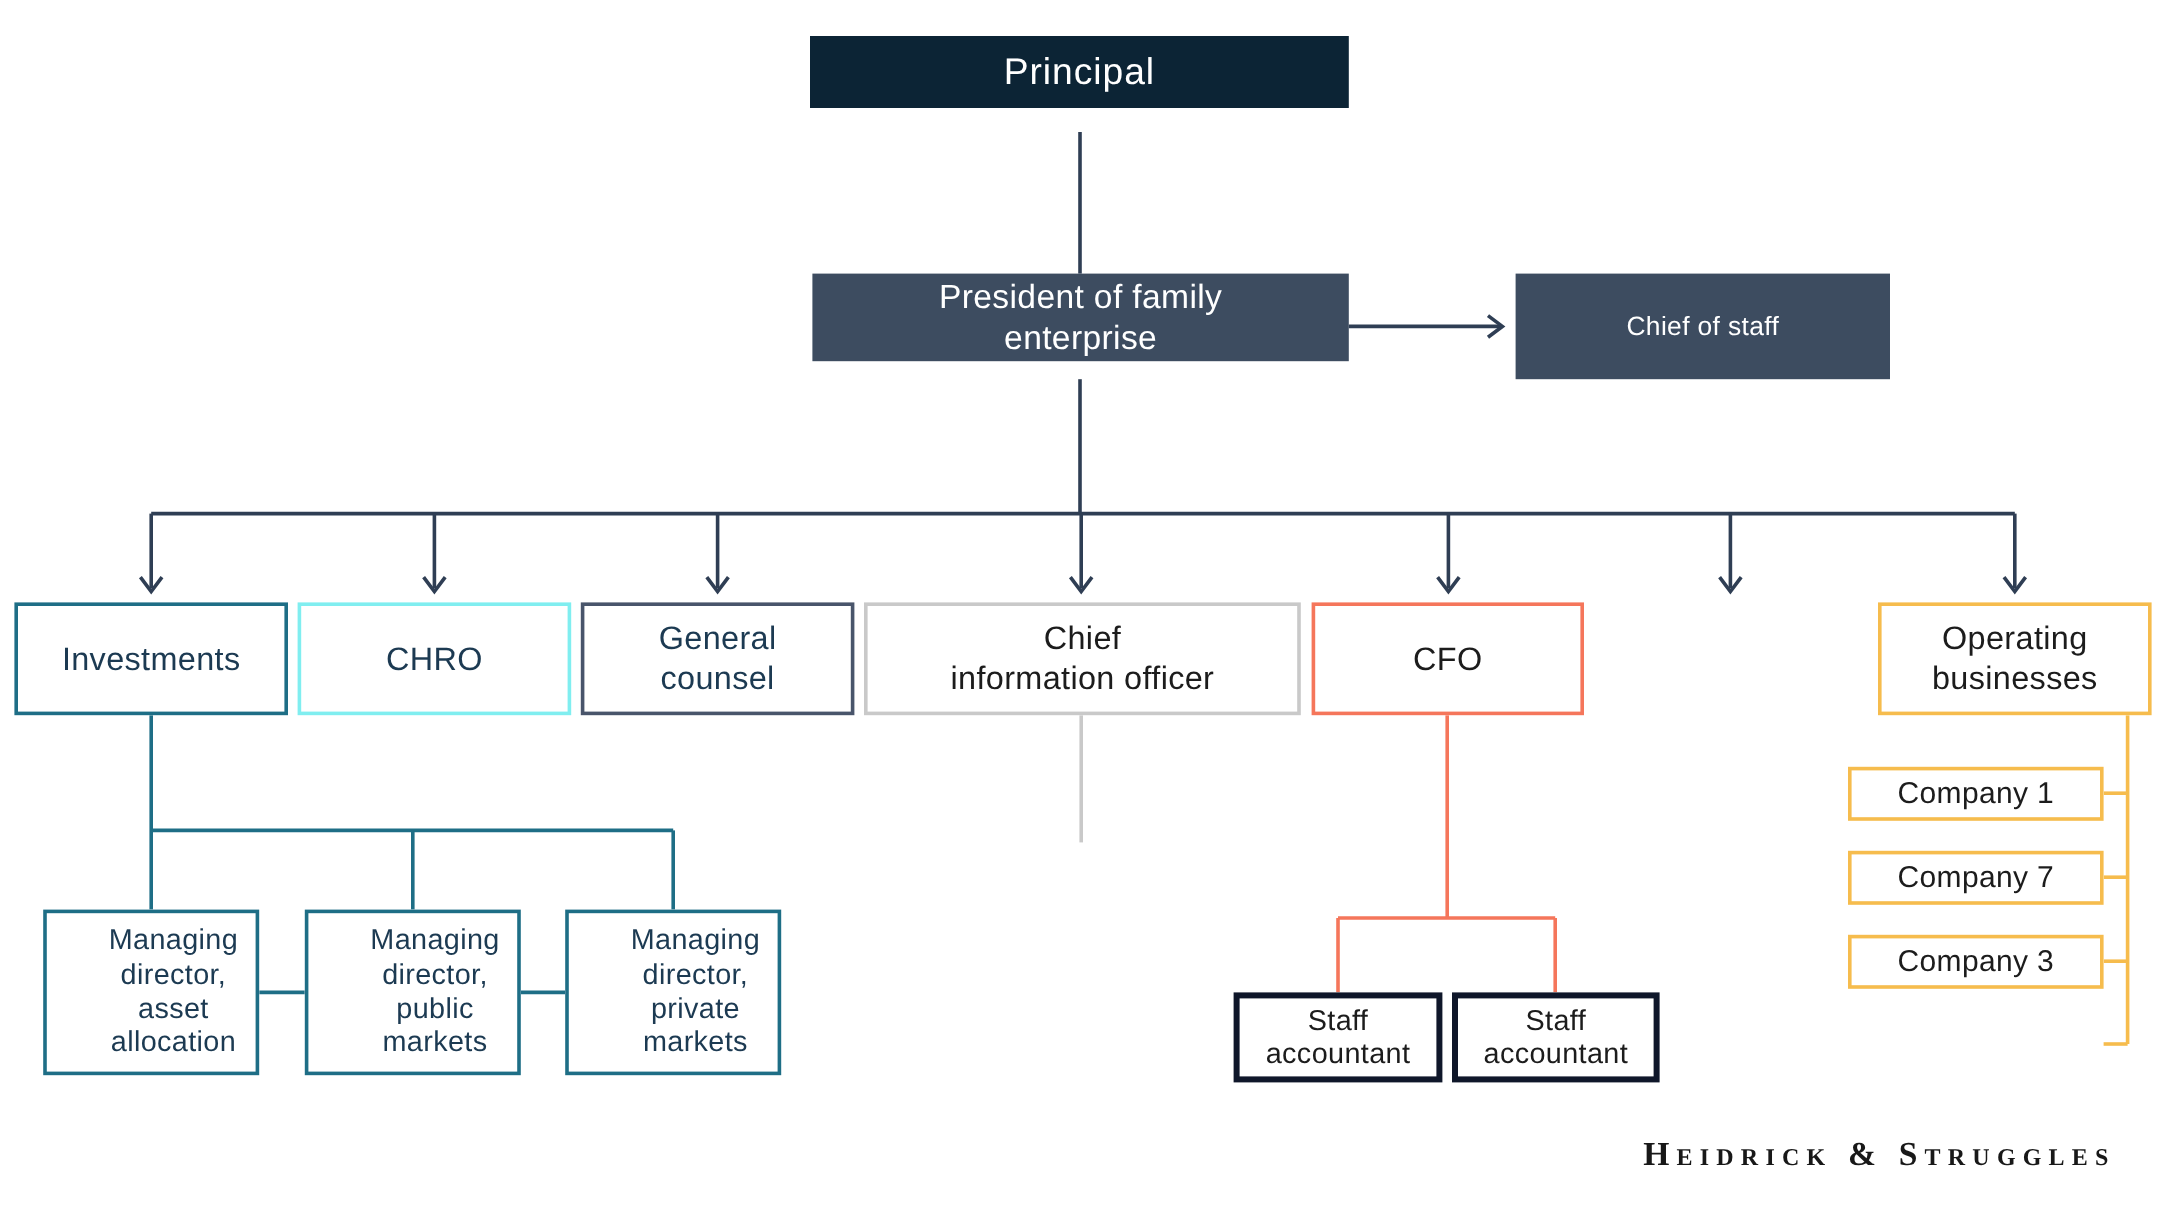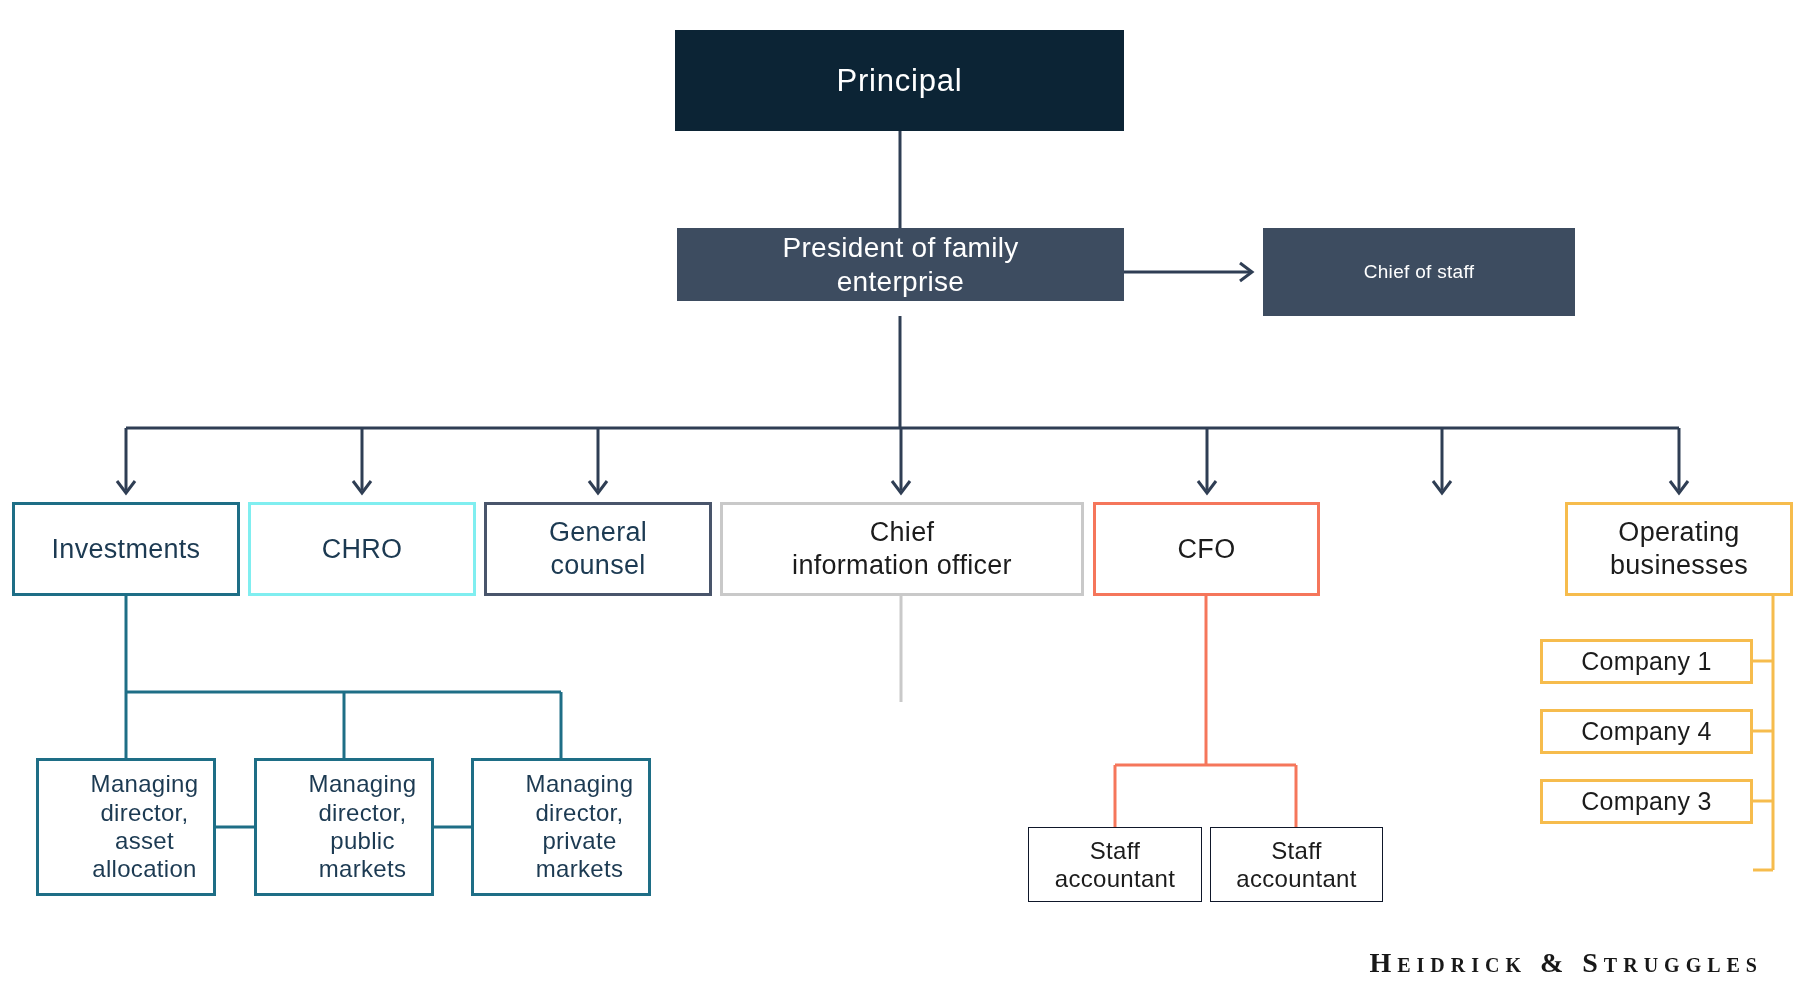--- a/index.html
+++ b/index.html
@@ -7,40 +7,40 @@
     position:relative; width:1800px; height:1005px; background:#ffffff;
     font-family:"Liberation Sans","DejaVu Sans",sans-serif; overflow:hidden;
   }
   #connectors { position:absolute; left:0; top:0; width:1800px; height:1005px; }
   .box {
     position:absolute; box-sizing:border-box; background:#ffffff;
     display:flex; align-items:center; justify-content:center;
     text-align:center; white-space:pre-line; letter-spacing:0.3px;
   }
   .filled { border:none; }
-  #b-principal { left:675px; top:30px;  width:449px; height:101px; background:#0c2435; color:#ffffff; font-size:31px; letter-spacing:0.8px; }
+  #b-principal { left:675px; top:30px;  width:449px; height:60px; background:#0c2435; color:#ffffff; font-size:31px; letter-spacing:0.8px; }
   #b-president { left:677px; top:228px; width:447px; height:73px; background:#3d4c60; color:#ffffff; font-size:28px; line-height:1.2; }
-  #b-chief     { left:1263px; top:228px; width:312px; height:88px; background:#3d4c60; color:#ffffff; font-size:19px; }
+  #b-chief     { left:1263px; top:228px; width:312px; height:88px; background:#3d4c60; color:#ffffff; font-size:22px; }
 
   .dept { top:502px; height:94px; border:3px solid #999; font-size:27px; line-height:1.22; }
   .ink-navy  { color:#1c3a52; }
   .ink-black { color:#1c1c1c; }
   #b-investments { left:12px;   width:228px; border-color:#1e6e86; }
   #b-chro        { left:248px;  width:228px; border-color:#80eef0; }
   #b-gc          { left:484px;  width:228px; border-color:#49556b; }
   #b-cio         { left:720px;  width:364px; border-color:#c9c9c9; }
   #b-cfo         { left:1093px; width:227px; border-color:#f5765b; }
   #b-social      { left:1328px; width:228px; border-color:#ebebe9; }
   #b-operating   { left:1565px; width:228px; border-color:#f6bc4d; }
 
   .md { top:758px; height:138px; width:180px; border:3px solid #1e6e86; font-size:24px; line-height:1.18;padding-left:37px; }
   #b-md1 { left:36px; }  #b-md2 { left:254px; }  #b-md3 { left:471px; }
 
   #b-vp     { left:794px;  top:702px; width:212px; height:120px; border:3px solid #c9c9c9; font-size:24px; line-height:1.25; }
-  .staff    { top:827px; height:75px; border:1px solid #0f172a; font-size:24px; line-height:1.15; }
+  .staff    { top:827px; height:75px; border:5px solid #0f172a; font-size:24px; line-height:1.15; }
   #b-staff1 { left:1028px; width:174px; }
   #b-staff2 { left:1210px; width:173px; }
 
   .company  { left:1540px; width:213px; height:45px; border:3px solid #f6bc4d; font-size:25px; }
   #b-c1 { top:639px; } #b-c2 { top:709px; } #b-c3 { top:779px; } #b-c4 { top:848px; }
 
   #logo {
     position:absolute; right:37px; top:947px; width:600px; text-align:right;
     font-family:"Liberation Serif","DejaVu Serif",serif;
     font-variant:small-caps; font-weight:600; font-size:28px;
@@ -134,17 +134,17 @@
 private
 markets</div>
 
 
   <div class="box staff ink-black" id="b-staff1">Staff
 accountant</div>
   <div class="box staff ink-black" id="b-staff2">Staff
 accountant</div>
 
   <div class="box company ink-black" id="b-c1">Company 1</div>
-  <div class="box company ink-black" id="b-c2">Company 4</div>
+  <div class="box company ink-black" id="b-c2">Company 7</div>
   <div class="box company ink-black" id="b-c3">Company 3</div>
 
   <div id="logo">Heidrick &amp; Struggles</div>
 </div>
 
 </body></html>

